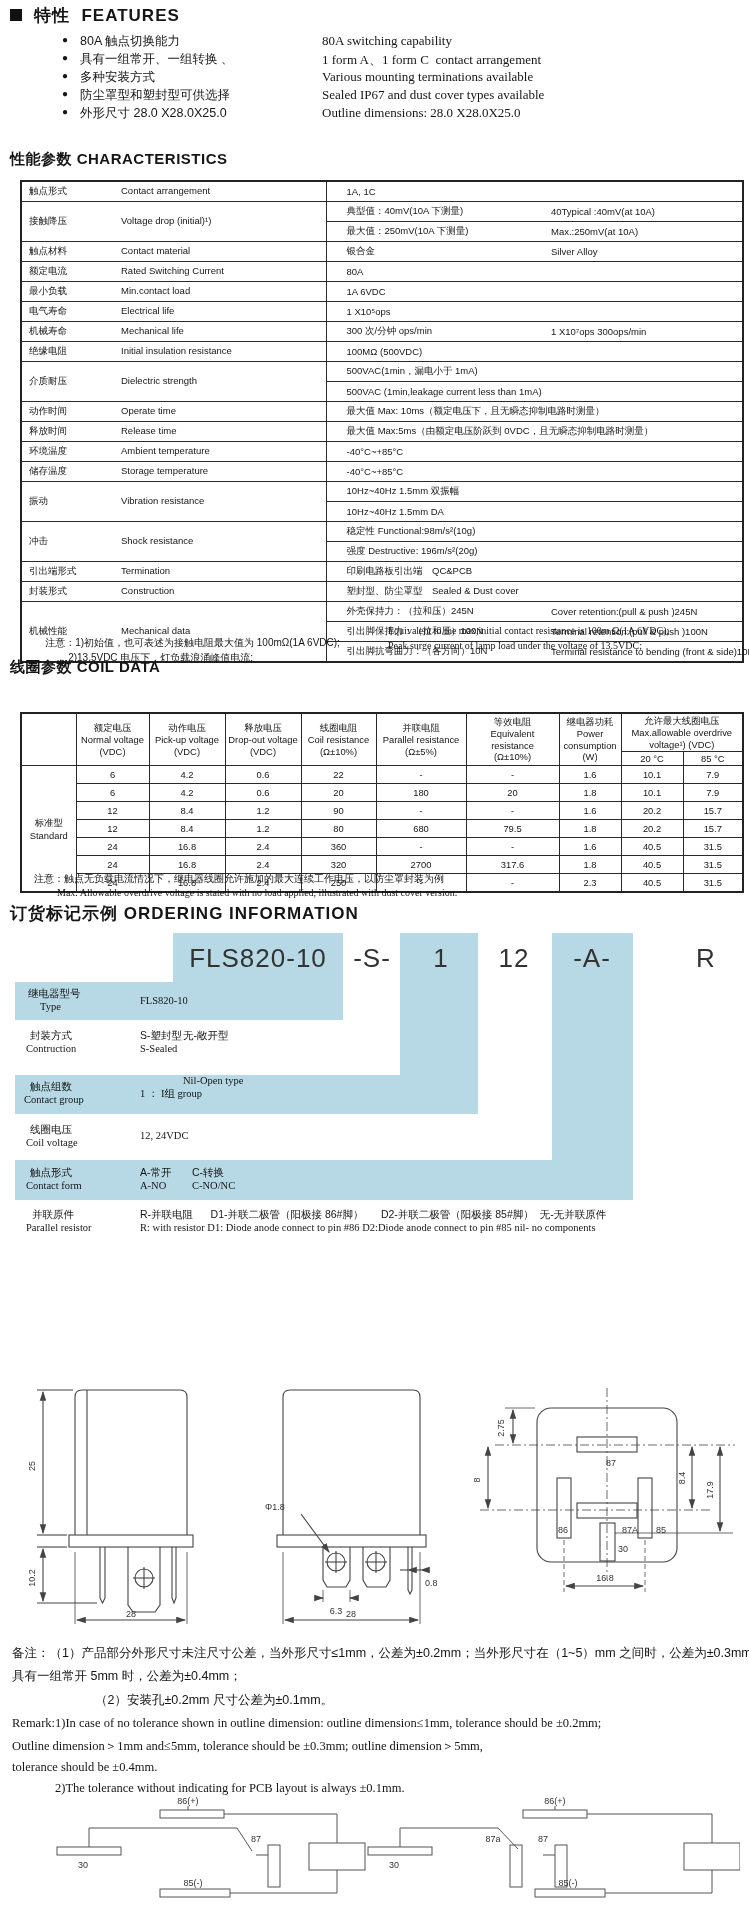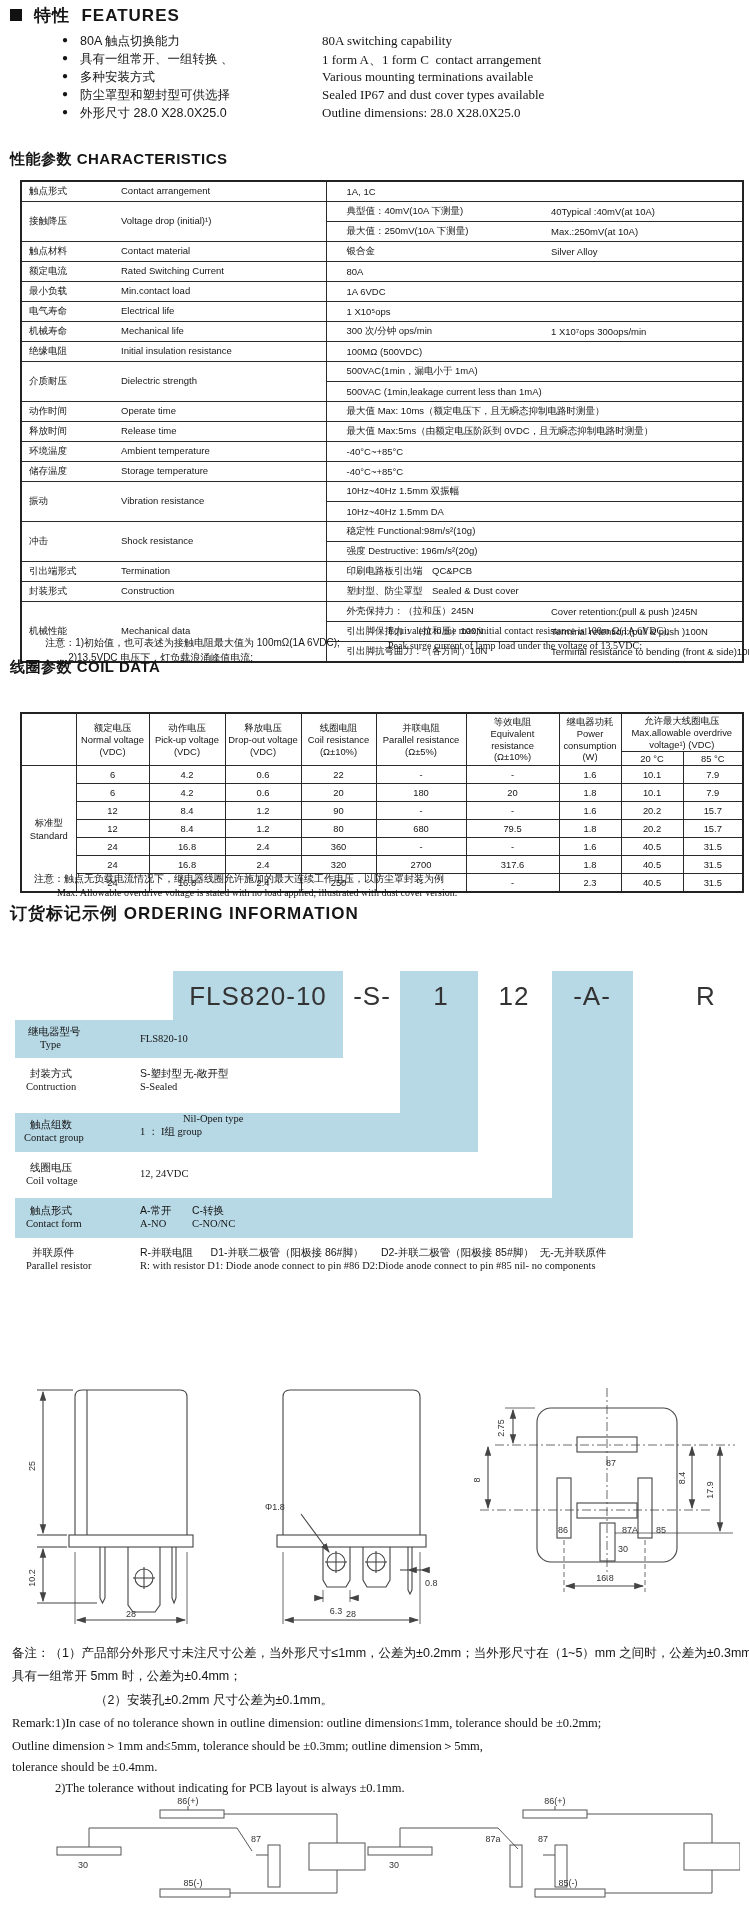--- a/index.html
+++ b/index.html
@@ -27,21 +27,21 @@
   .char .vz{white-space:pre;}
   .char .ve{white-space:pre;}
   .note-line{position:absolute;font-size:10px;white-space:pre;}
   .note-en{position:absolute;left:354px;top:0;font-size:10px;white-space:pre;}
   .coil{position:absolute;left:20px;top:688px;width:722px;border:2px solid #222;font-size:9.4px;text-align:center;margin-top:24px;}
   .coil th,.coil td{border:1.2px solid #2a2a2a;padding:1px 2px;font-weight:normal;}
   .coil th span{display:block;line-height:1.25;}
   .coil td{height:15px;}
   .coil .grp span{display:block;}
   
-  .ord{position:absolute;left:0;top:955px;width:690px;height:337px;}
+  .ord{position:absolute;left:0;top:917px;width:690px;height:337px;}
   .blue{position:absolute;background:#b7d8e5;}
   .code{position:absolute;top:26px;font-size:26px;color:#333;letter-spacing:1px;transform:translateX(-50%);white-space:pre;}
   .olab{position:absolute;font-size:10.5px;white-space:pre;}
   .oval{position:absolute;font-size:10.5px;font-family:"Liberation Serif",serif;white-space:pre;}
   
   svg text{font-family:"Liberation Sans",sans-serif;font-size:9px;fill:#333;}
   .rem{position:absolute;font-size:12.5px;white-space:pre;}
   .rem.en{font-family:"Liberation Serif",serif;}
 </style>
 </head>

